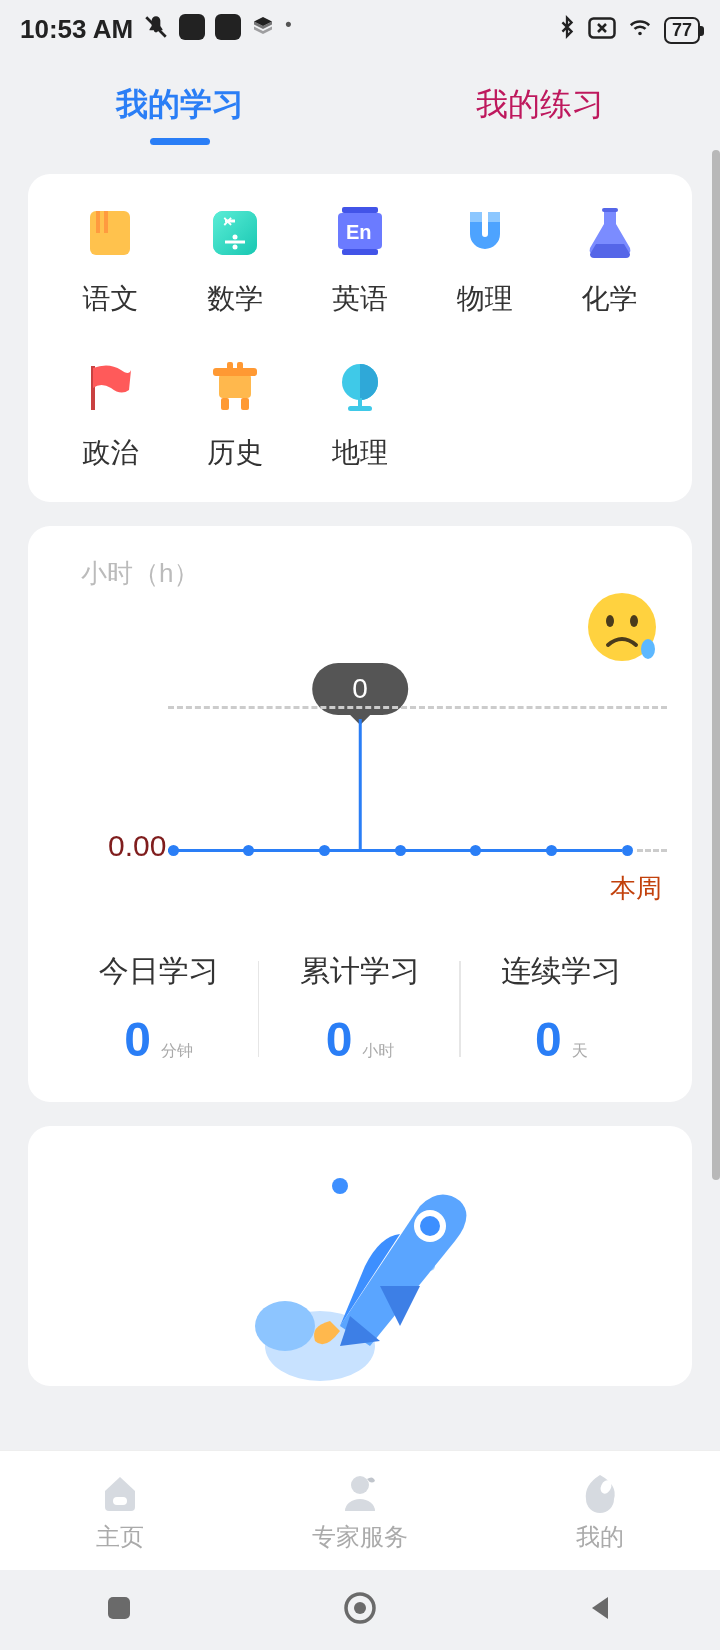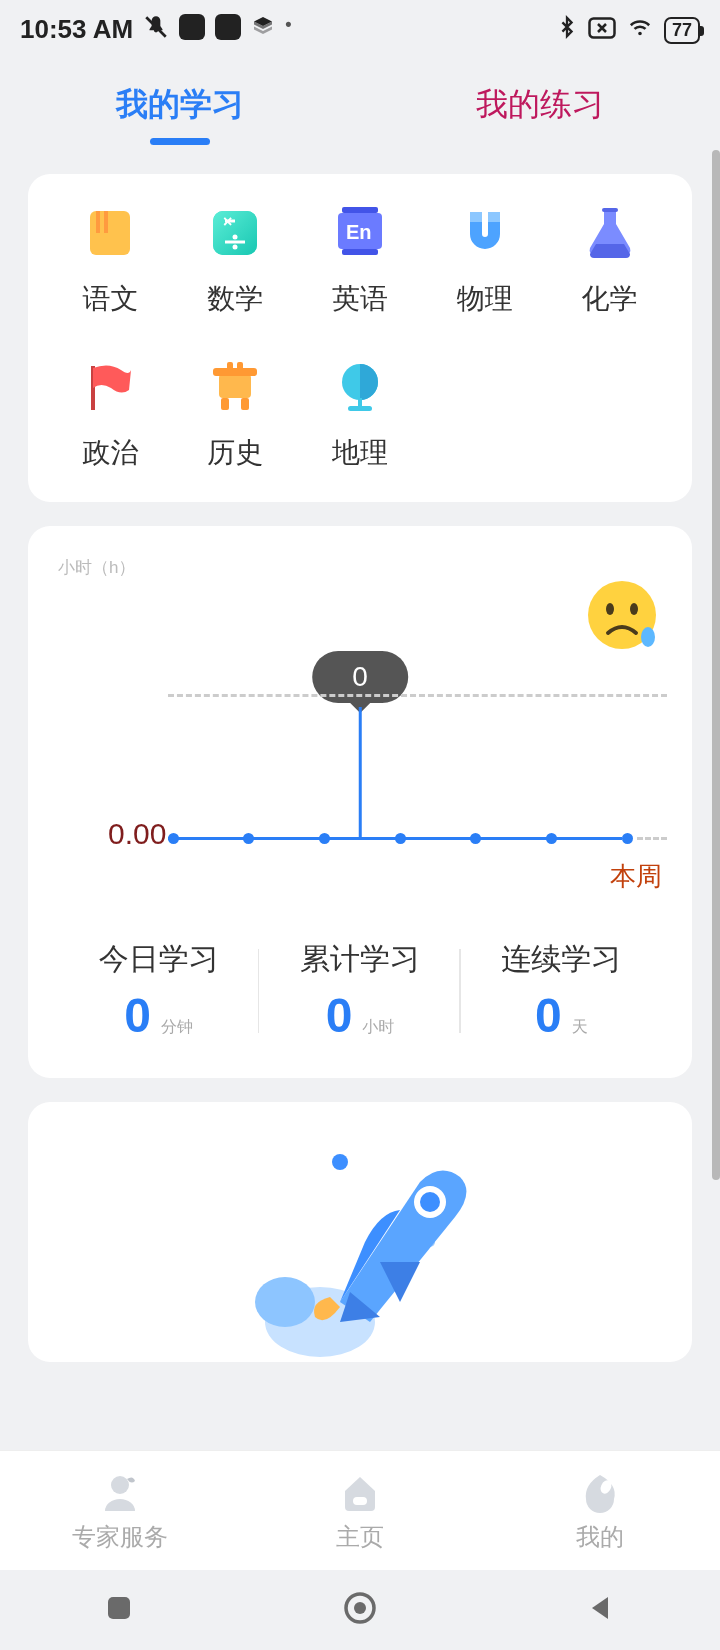--- a/index.html
+++ b/index.html
@@ -67,21 +67,21 @@
     display: flex; flex-direction: column; align-items: center; gap: 18px;
   }
   .subject-icon {
     width: 58px; height: 58px; display: flex;
     align-items: center; justify-content: center;
   }
   .subject-label { font-size: 28px; color: #333; }
 
   
   .stats-card { padding: 30px 30px 35px; }
-  .axis-label { color: #bbb; font-size: 17px; margin-bottom: 10px; }
+  .axis-label { color: #bbb; font-size: 26px; margin-bottom: 10px; margin-left: 23px; }
   .chart-area {
     position: relative; height: 280px; margin-top: 10px;
   }
   .emoji-sad {
     position: absolute; right: 0px; top: -10px;
   }
   .tooltip {
     position: absolute; left: 50%; transform: translateX(-50%);
     top: 62px;
     background: #555; color: #fff; font-size: 28px; font-weight: 500;
@@ -123,21 +123,21 @@
   .stats-row {
     display: flex; margin-top: 70px;
   }
   .stat {
     flex: 1; text-align: center; position: relative;
   }
   .stat:not(:last-child)::after {
     content: ""; position: absolute; right: 0; top: 10px; bottom: 10px;
     width: 1.5px; background: #e6e6e6;
   }
-  .stat-title { font-size: 30px; color: #333; margin-bottom: 8px; }
+  .stat-title { font-size: 30px; color: #333; margin-bottom: 20px; }
   .stat-val { display: flex; align-items: baseline; justify-content: center; gap: 10px; }
   .stat-num { font-size: 48px; font-weight: 600; color: #2a7ef6; }
   .stat-unit { font-size: 16px; color: #aaa; }
 
   
   .rocket-card { text-align: center; padding-top: 40px; overflow: hidden; height: 260px; }
 
   
   .bottom-nav {
     position: absolute; bottom: 80px; left: 0; right: 0;
@@ -389,35 +389,35 @@
     <path d="M150 120 L190 120 L170 160 Z" fill="#3D7FE6"></path>
     <path d="M120 150 L150 175 L110 180 Z" fill="#3D7FE6"></path>
     <path d="M110 165 Q95 185 85 175 Q80 160 100 155 Z" fill="#FFB84D"></path>
   </svg>
 </div>
 
 <div class="bottom-nav">
   <div class="nav-item">
     <div class="nav-icon">
       <svg width="42" height="42" viewBox="0 0 42 42">
+          <path d="M6 20 L21 6 L36 20 V36 a4 4 0 0 1-4 4 H10 a4 4 0 0 1-4-4 Z" fill="#D6DAE0"></path>
+          <rect x="14" y="26" width="14" height="8" rx="4" fill="#fff"></rect>
+        </svg>
+    </div>
+    <div class="nav-label">主页</div>
+  </div>
+  <div class="nav-item">
+    <div class="nav-icon">
+      <svg width="42" height="42" viewBox="0 0 42 42">
           <circle cx="21" cy="14" r="9" fill="#D6DAE0"></circle>
           <path d="M6 40 a15 12 0 0 1 30 0 Z" fill="#D6DAE0"></path>
           <path d="M28 8 q6 -4 8 2 q-4 4 -8 -2" fill="#C0C5CC"></path>
         </svg>
     </div>
     <div class="nav-label">专家服务</div>
-  </div>
-  <div class="nav-item">
-    <div class="nav-icon">
-      <svg width="42" height="42" viewBox="0 0 42 42">
-          <path d="M6 20 L21 6 L36 20 V36 a4 4 0 0 1-4 4 H10 a4 4 0 0 1-4-4 Z" fill="#D6DAE0"></path>
-          <rect x="14" y="26" width="14" height="8" rx="4" fill="#fff"></rect>
-        </svg>
-    </div>
-    <div class="nav-label">主页</div>
   </div>
   <div class="nav-item">
     <div class="nav-icon">
       <svg width="40" height="42" viewBox="0 0 40 42">
           <path d="M20 4 Q38 14 34 28 A14 14 0 1 1 6 28 Q4 14 20 4 Z" fill="#D6DAE0"></path>
           <ellipse cx="26" cy="16" rx="5" ry="7" fill="#fff" transform="rotate(25 26 16)"></ellipse>
         </svg>
     </div>
     <div class="nav-label">我的</div>
   </div>

